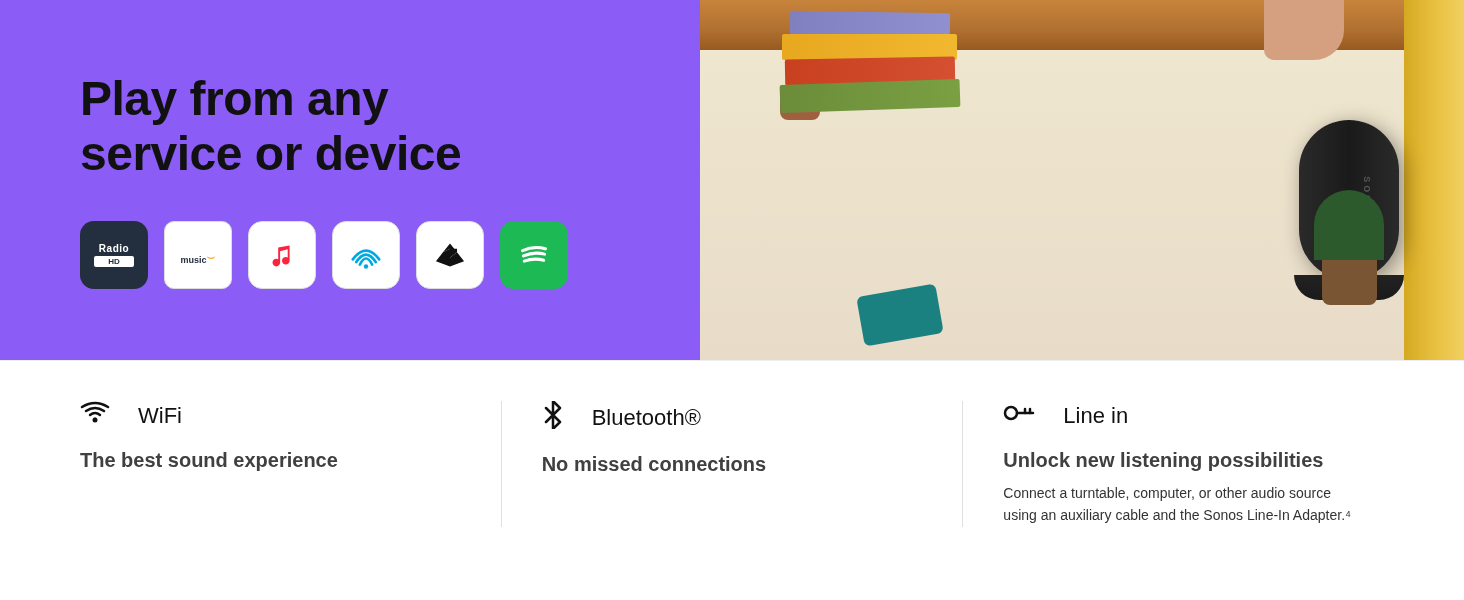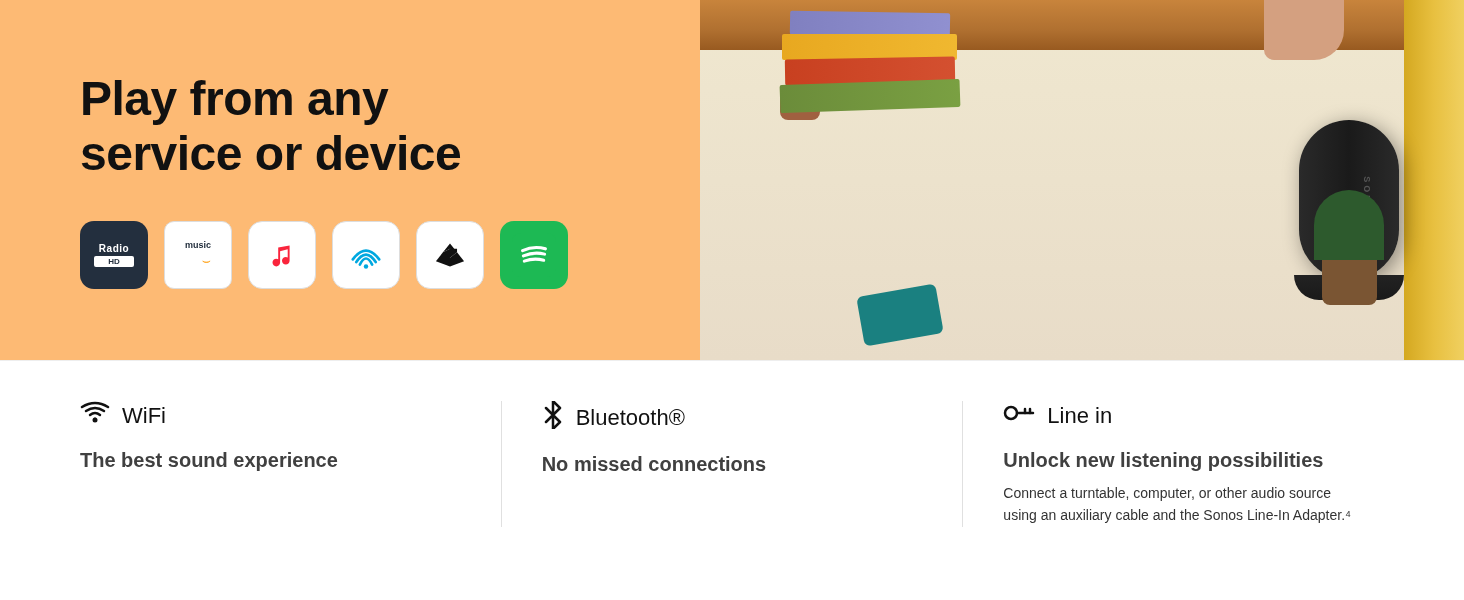--- a/index.html
+++ b/index.html
@@ -23,21 +23,21 @@
       height: 360px;
     }
 
     .left-panel {
       width: 700px;
       flex-shrink: 0;
       display: flex;
       flex-direction: column;
       justify-content: center;
       padding: 60px 80px;
-      background: #fdba74;
+      background: #8b5cf6;
     }
 
     .hero-title {
       font-size: 48px;
       font-weight: 700;
       line-height: 1.15;
       color: #111;
       margin-bottom: 40px;
       letter-spacing: -0.5px;
     }
@@ -82,21 +82,20 @@
     }
 
     
     .icon-amazon {
       background: #fff;
       border: 1.5px solid #ddd;
       border-radius: 10px;
     }
     .icon-amazon .amazon-inner {
       display: flex;
-      flex-direction: column;
       align-items: flex-end;
     }
     .icon-amazon .music-label {
       font-size: 9px;
       font-weight: 600;
       color: #232f3e;
       line-height: 1;
     }
     .icon-amazon .amazon-smile {
       color: #ff9900;
@@ -153,21 +152,21 @@
     }
 
     .feature-col {
       flex: 1;
       padding-right: 20px;
     }
 
     .feature-header {
       display: flex;
       align-items: center;
-      gap: 12px;
+      gap: 28px;
       margin-bottom: 18px;
     }
 
     .feature-icon {
       font-size: 24px;
       color: #222;
     }
 
     .feature-title {
       font-size: 22px;

